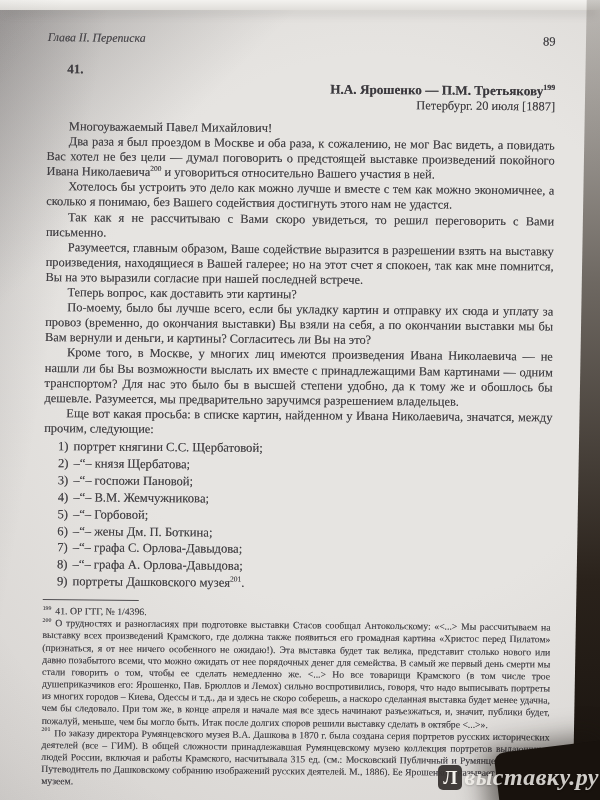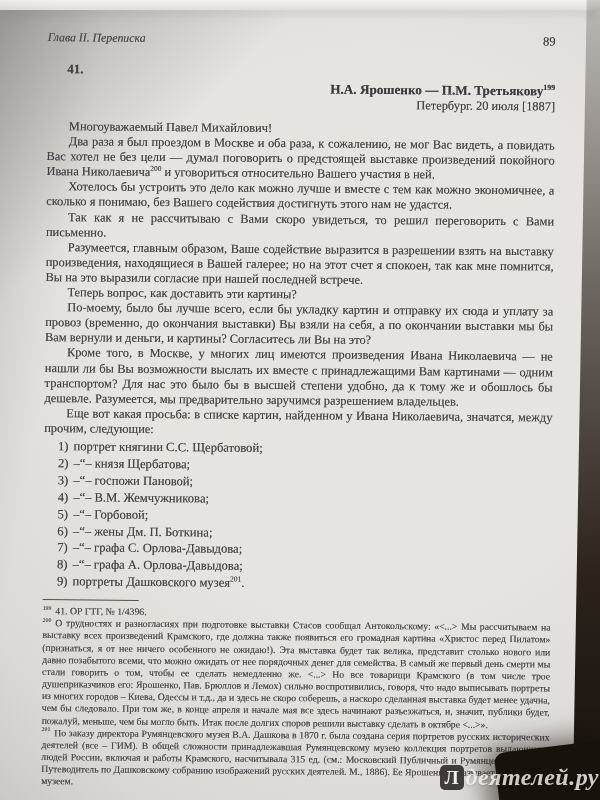--- a/index.html
+++ b/index.html
@@ -119,14 +119,14 @@
 
 </div>
 
 <div class="top-band"></div>
 <div class="page-edge"></div>
 <div class="corner-shadow"></div>
 <div class="vignette"></div>
 
 <div class="watermark">
   <span class="wm-badge">Л</span>
-  <span class="wm-text">деятелей.ру</span>
+  <span class="wm-text">выставку.ру</span>
 </div>
 
 </body></html>

